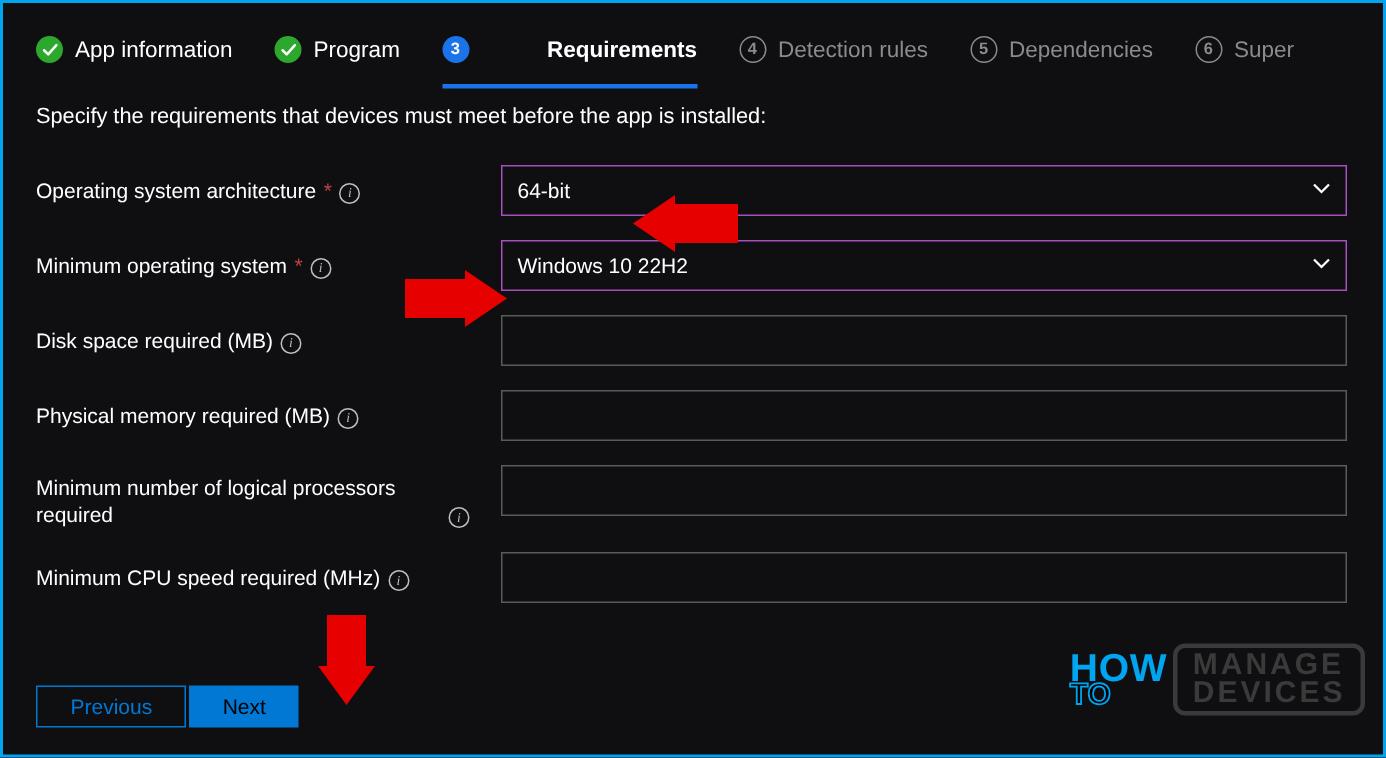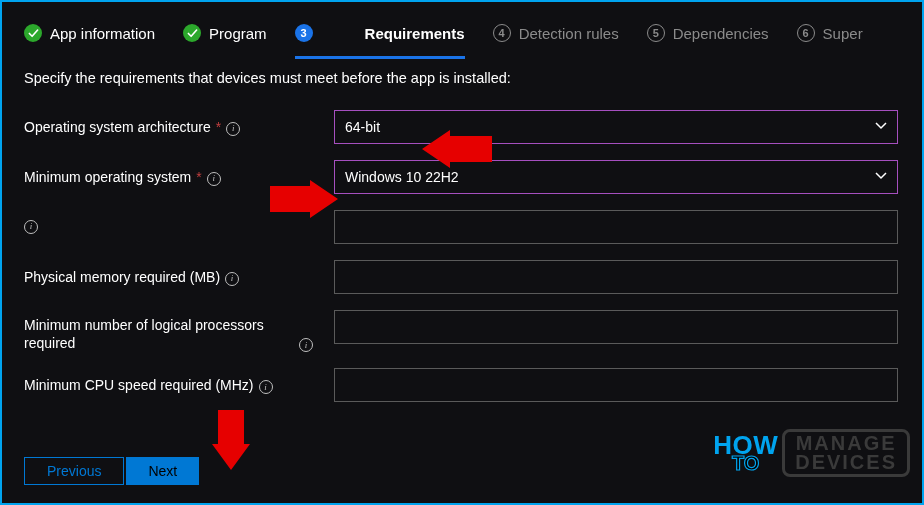--- a/index.html
+++ b/index.html
@@ -113,42 +113,41 @@
     .arrow-ann { position: absolute; }
     
     .watermark {
       position: absolute;
       right: 12px;
       bottom: 26px;
       display: flex;
       align-items: center;
       gap: 4px;
     }
-    .wm-left { text-align: center; line-height: 0.8; }
+    .wm-left { text-align: left; line-height: 0.8; }
     .wm-how {
       font-family: Impact, "Arial Black", sans-serif;
       font-weight: 900; font-size: 26px; color: #00a4ef;
       letter-spacing: 0.5px;
     }
     .wm-to {
       font-family: Impact, "Arial Black", sans-serif;
       font-weight: 900; font-size: 20px; color: #000;
       -webkit-text-stroke: 1.2px #00a4ef;
     }
     .wm-box {
       border: 3px solid #3a3a3a;
       border-radius: 8px;
       padding: 2px 10px;
       line-height: 0.95;
       font-family: "Arial Narrow", Arial, sans-serif;
       font-size: 20px;
       letter-spacing: 2px;
       color: #3a3a3a;
       font-weight: 600;
-      text-align: center;
     }
   </style>
 </head>
 <body>
 
 <div class="stepnav">
   <div class="step done">
     <span class="icon-circle icon-complete">
       <svg viewBox="0 0 16 16">
           <path d="M2 8 l4 4 l8 -9" stroke="#fff" stroke-width="2.4" fill="none" stroke-linecap="round" stroke-linejoin="round"></path>
@@ -211,20 +210,21 @@
       <span>Windows 10 22H2</span>
       <span class="chev"><svg width="12" height="12" viewBox="0 0 12 12">
             <path d="M1 3 L6 8 L11 3" stroke="#fff" stroke-width="1.5" fill="none"></path>
           </svg></span>
     </div>
   </div>
 </div>
 
 <div class="form-row">
   <div class="flabel">
+    <span class="text">Disk space required (MB)</span>
     <span class="info-icon">i</span>
   </div>
   <div class="control">
     <div class="textbox">
       <span></span>
     </div>
   </div>
 </div>
 
 <div class="form-row">

